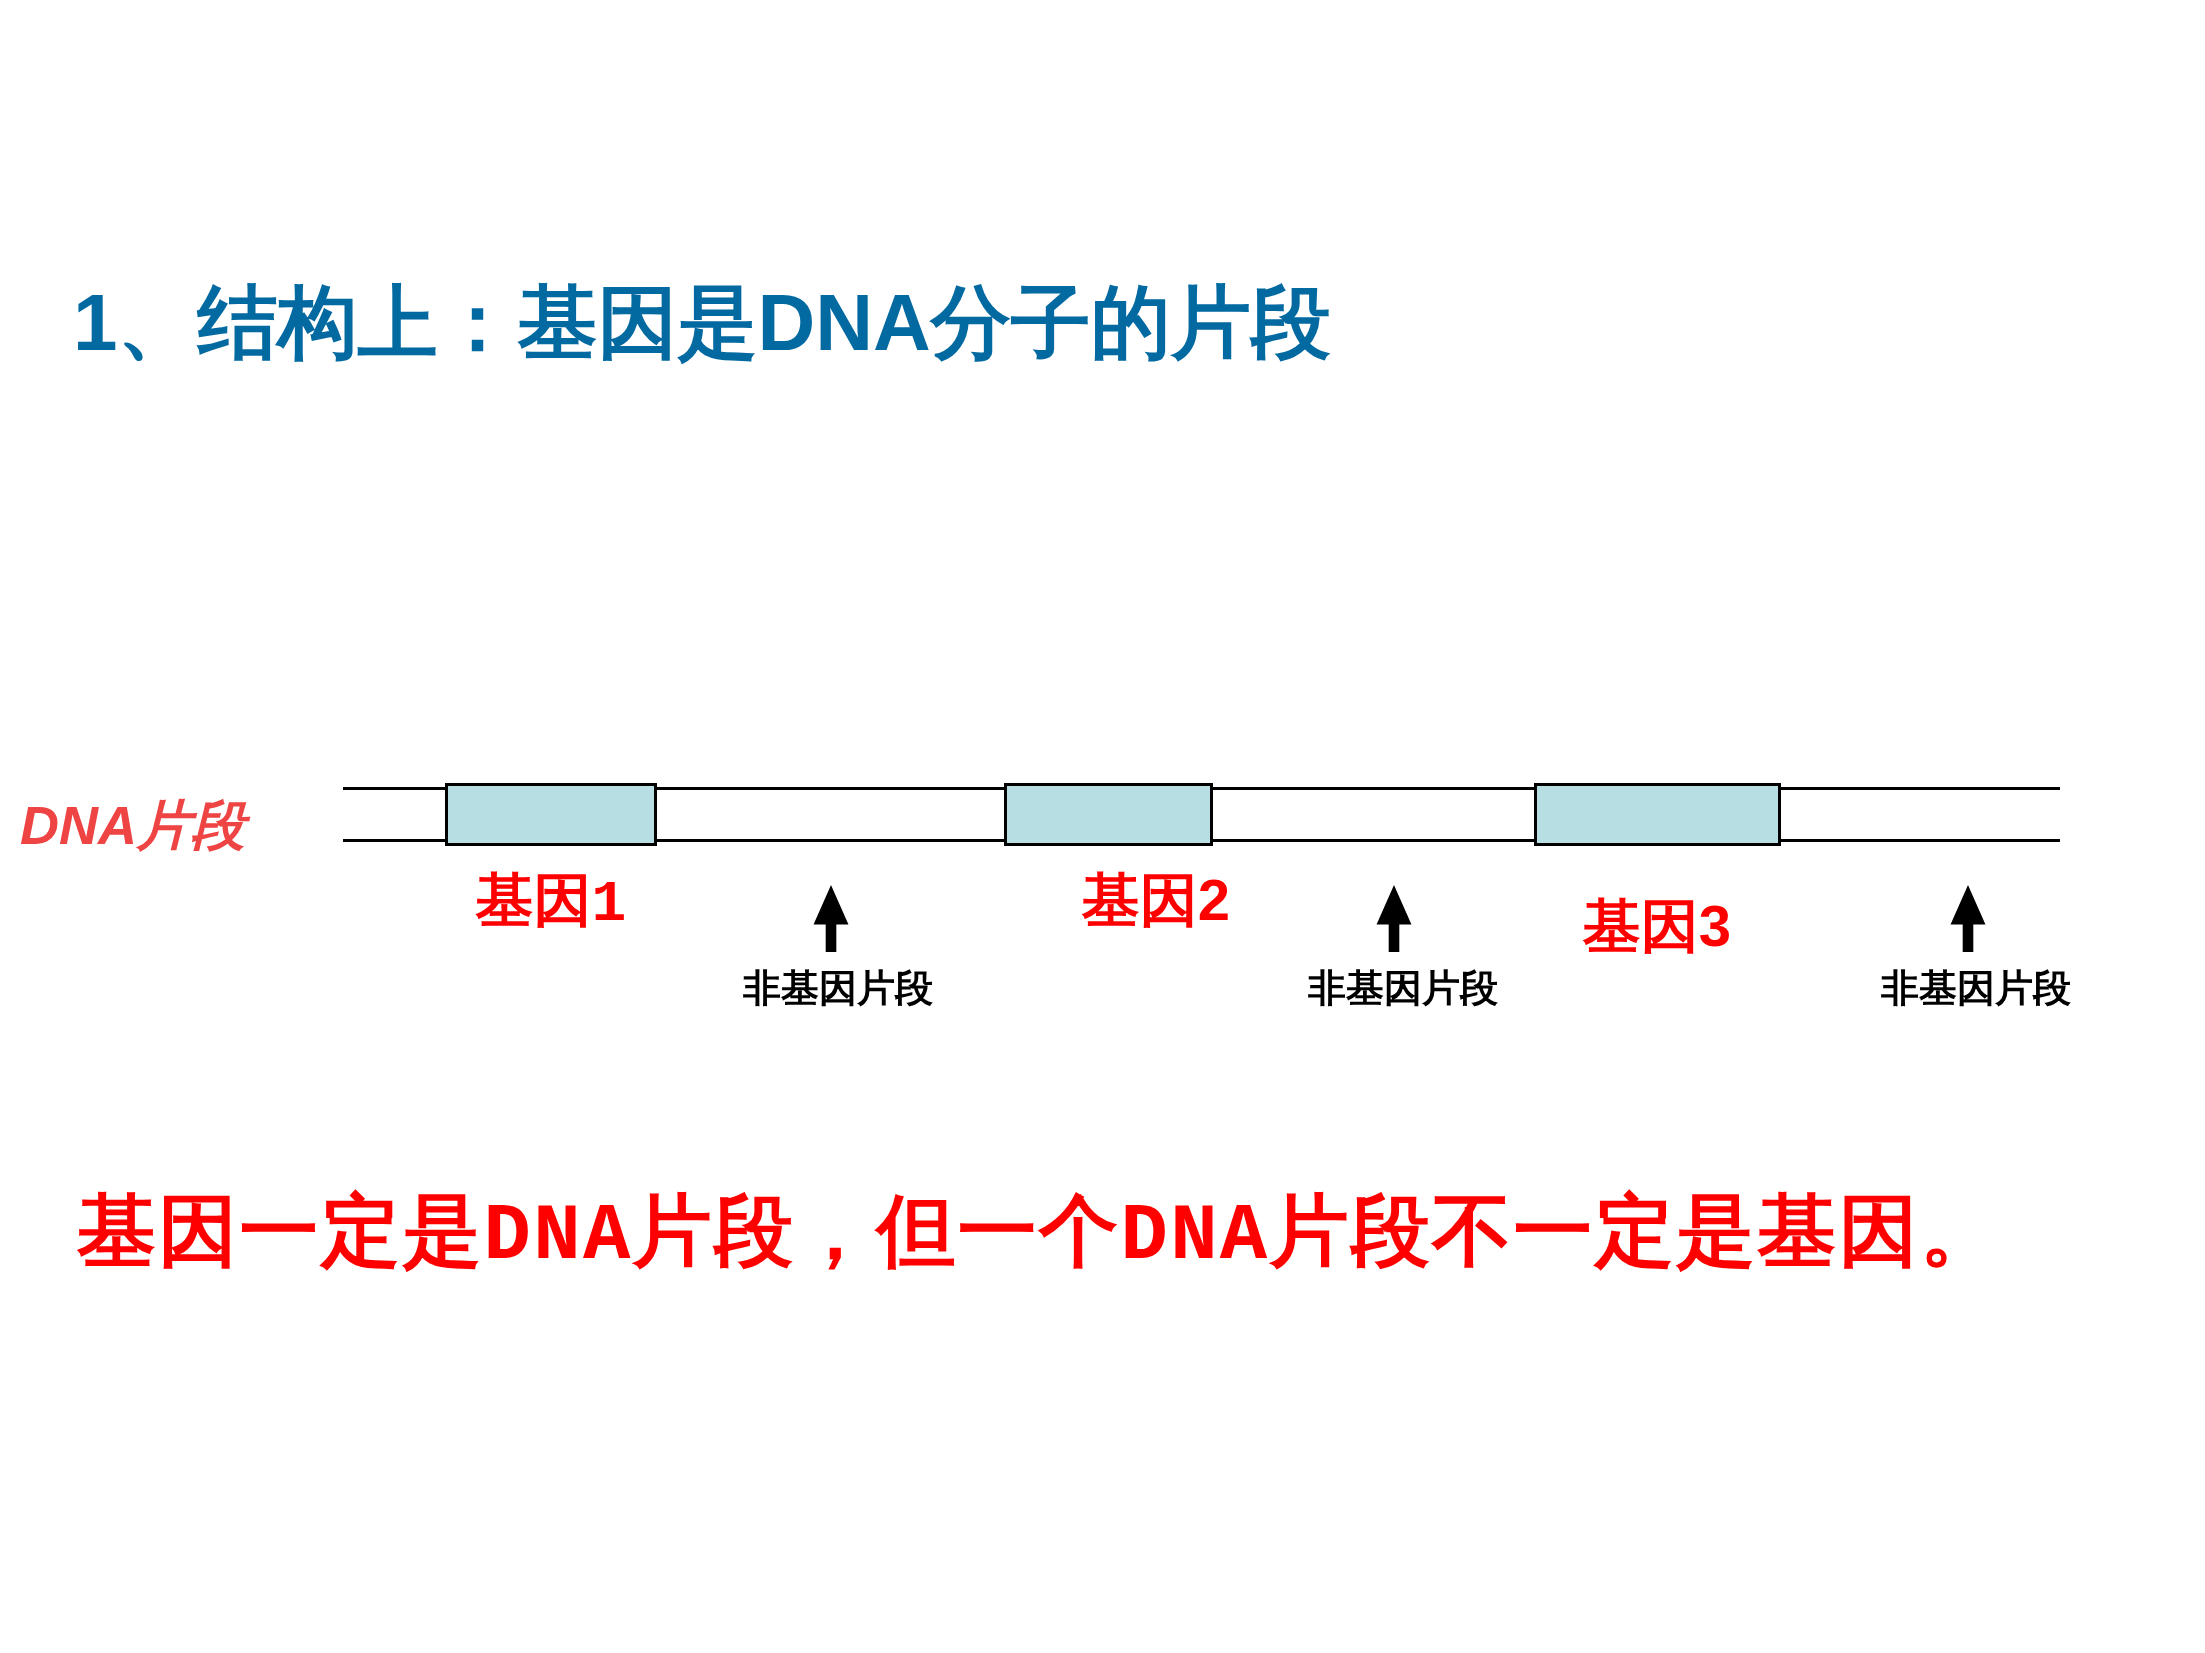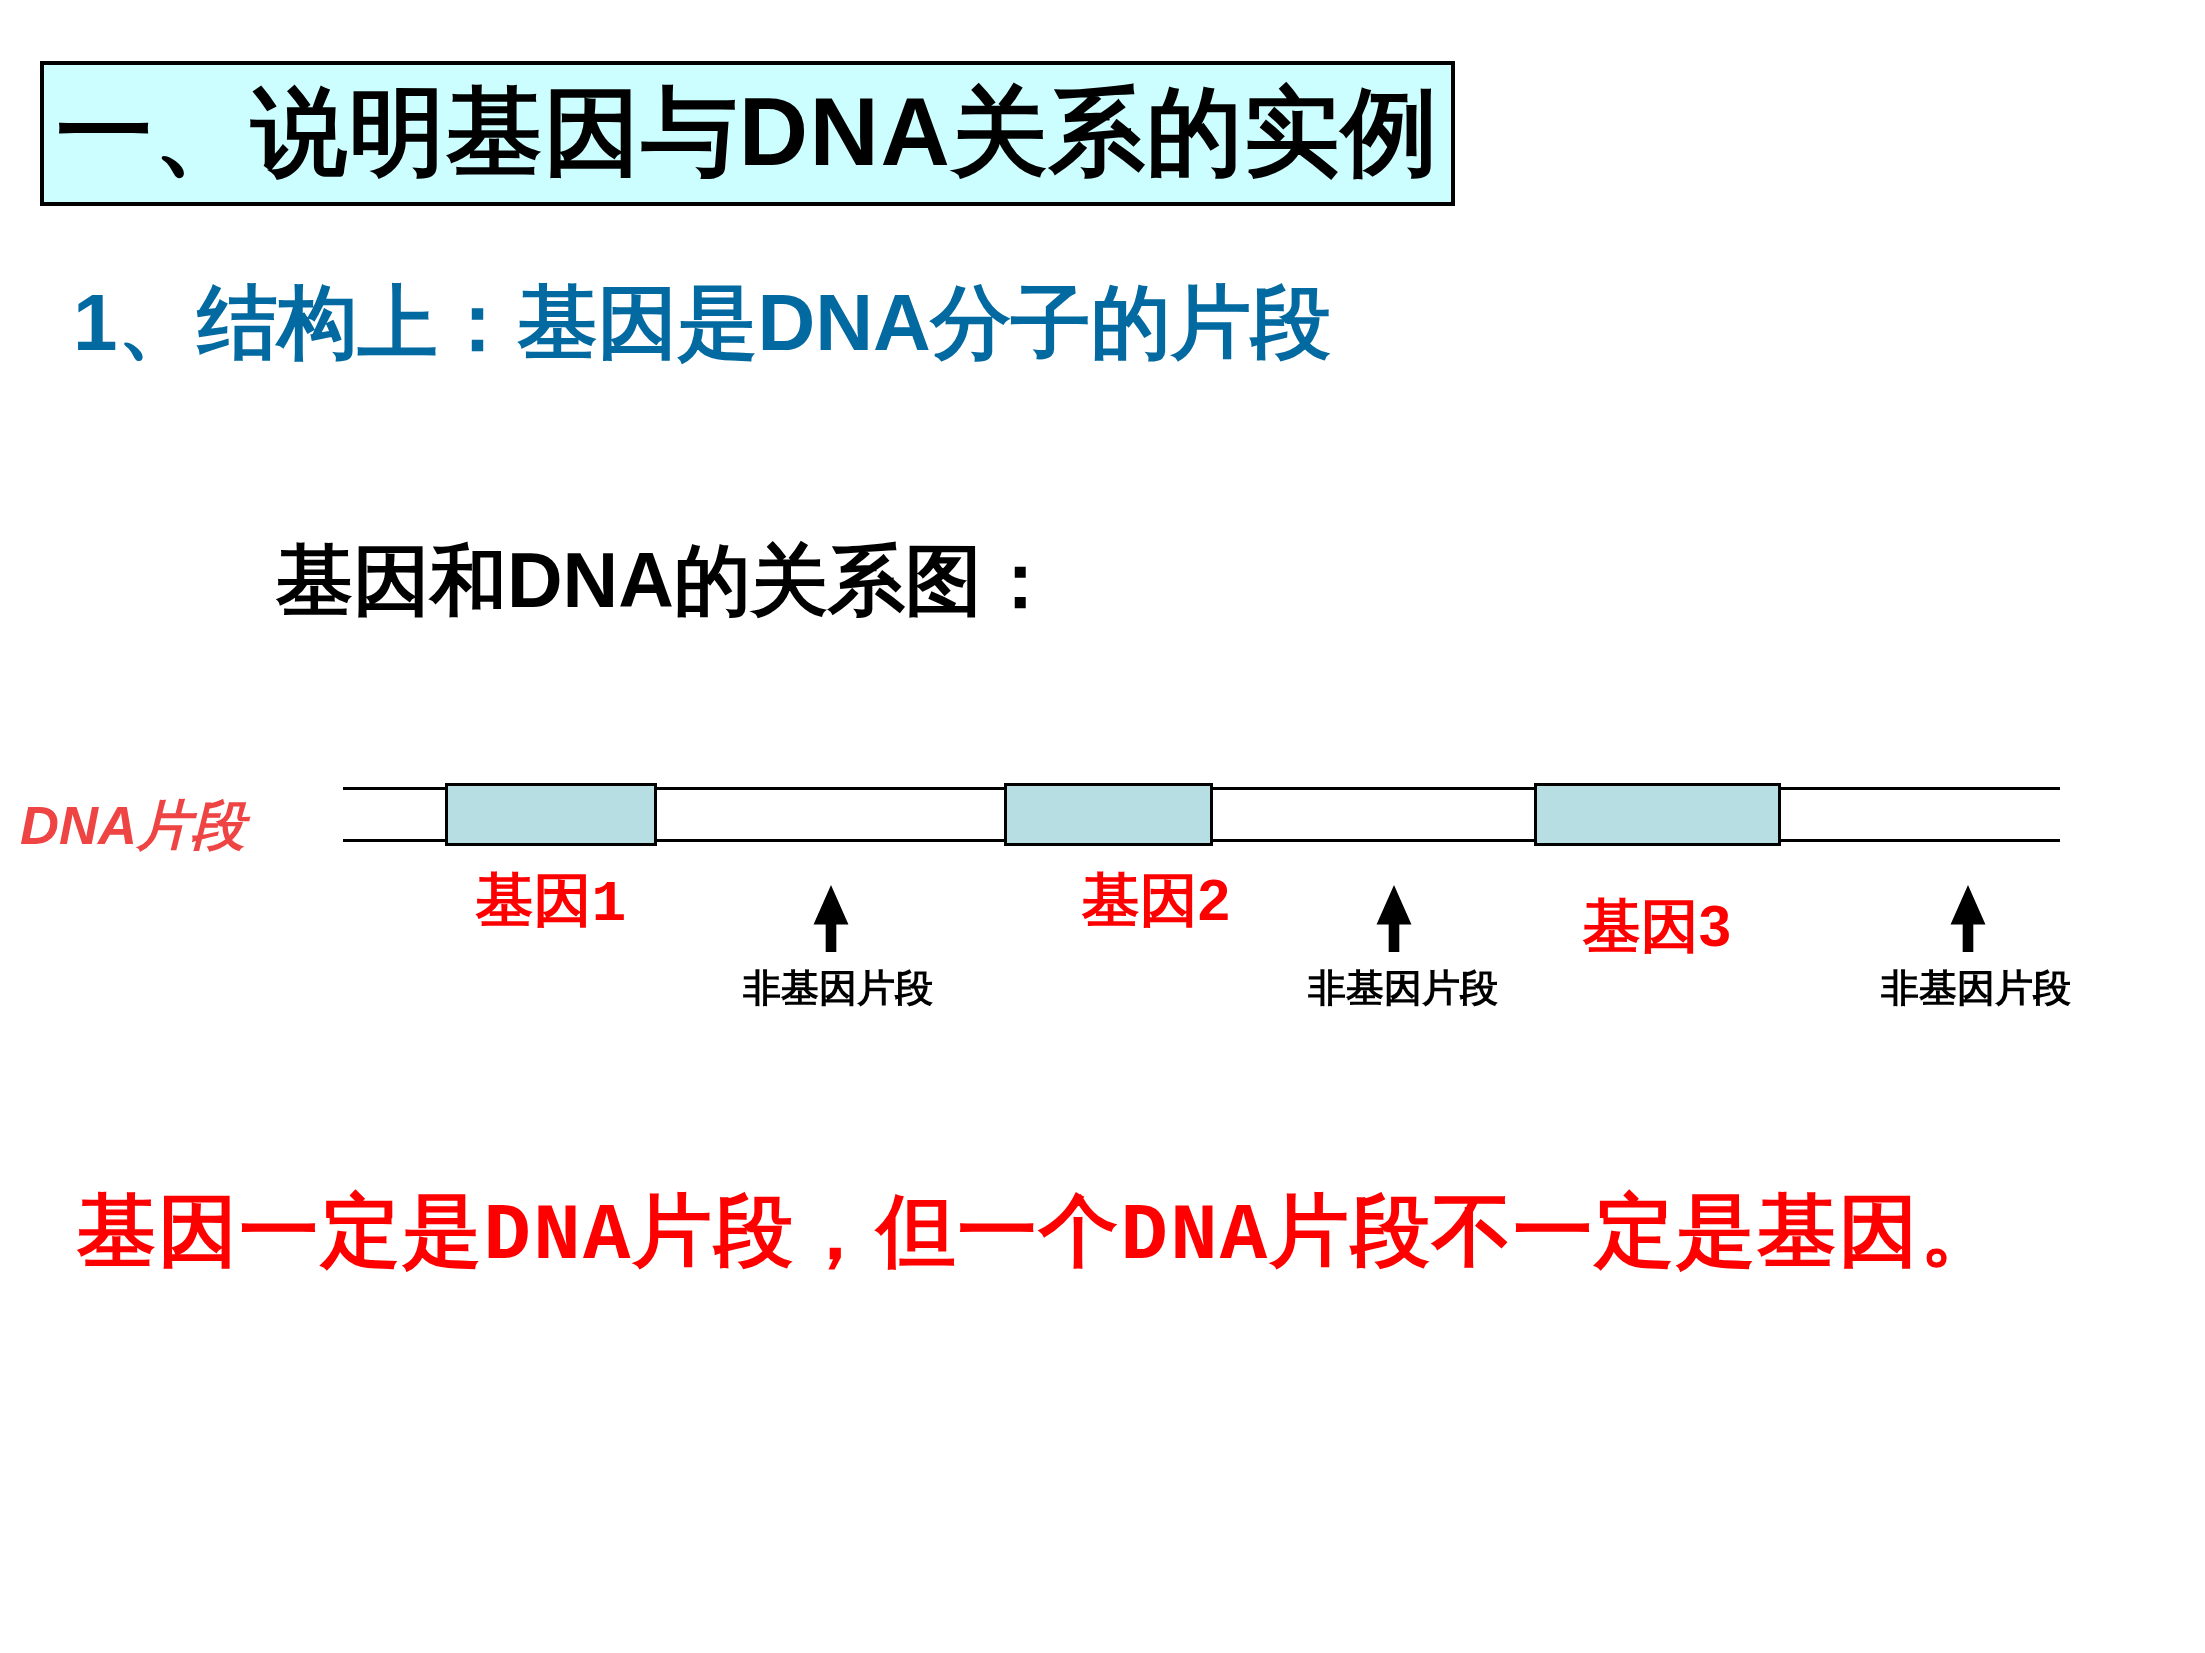--- a/index.html
+++ b/index.html
@@ -123,27 +123,23 @@
     letter-spacing: 2.3px;
     white-space: nowrap;
     font-family: Liberation Mono, monospace;
   }
 </style>
 </head>
 <body>
 
 <div class="slide">
 
-  <div class="title-box">
-    <span class="title-text">一、说明基因与DNA关系的实例</span>
-  </div>
 
   <div class="subtitle">1、结构上：基因是DNA分子的片段</div>
 
-  <div class="diagram-heading">基因和DNA的关系图：</div>
 
   <div class="strand-label">DNA片段</div>
 
   <div class="dna-channel"></div>
 
   <div class="gene-segment gene-1"></div>
   <div class="gene-segment gene-2"></div>
   <div class="gene-segment gene-3"></div>
 
   <div class="gene-label gene-label-1">基因1</div>

